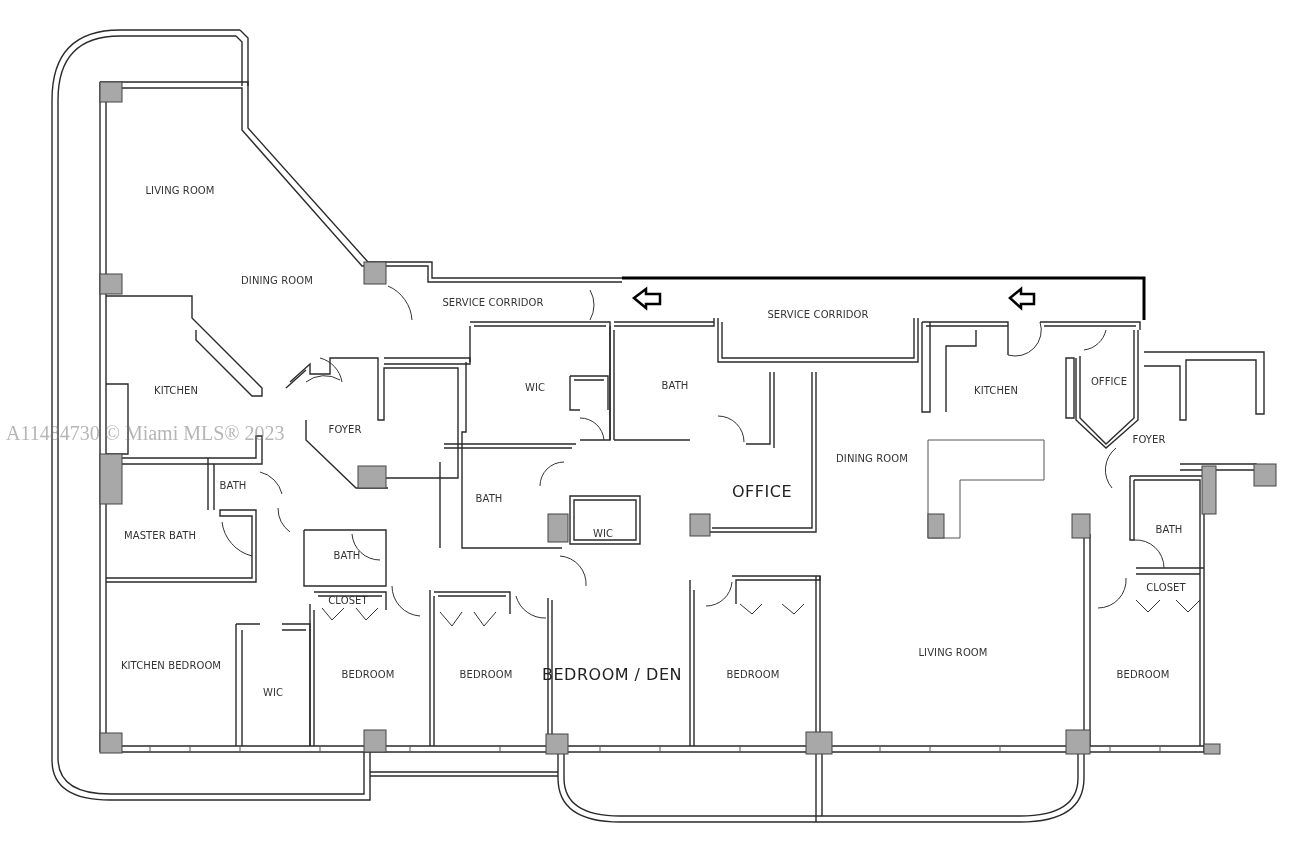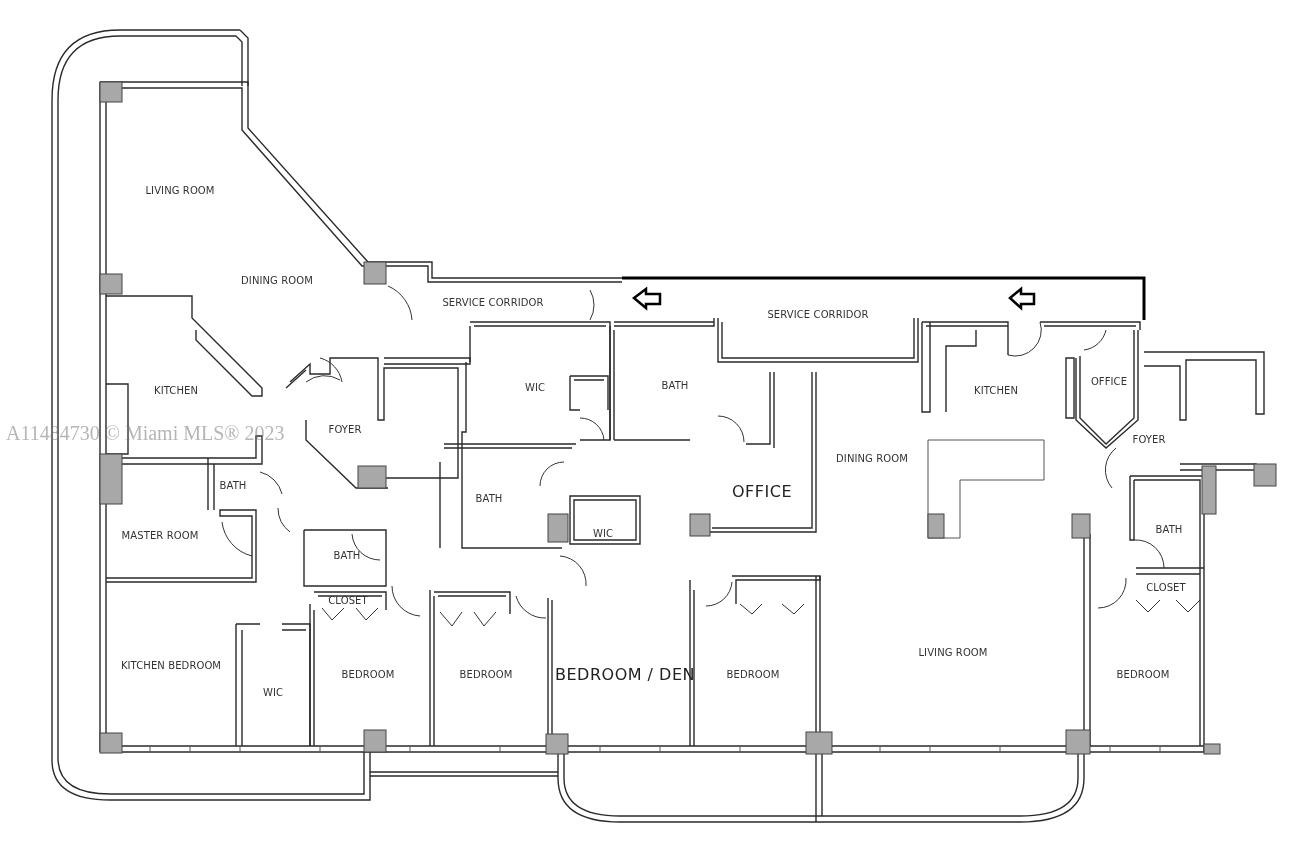--- a/index.html
+++ b/index.html
@@ -148,31 +148,31 @@
 </svg>
 
 <div class="label" style="left:180px;top:190px">LIVING ROOM</div>
 <div class="label" style="left:277px;top:280px">DINING ROOM</div>
 <div class="label" style="left:176px;top:390px">KITCHEN</div>
 <div class="label" style="left:493px;top:302px">SERVICE CORRIDOR</div>
 <div class="label" style="left:345px;top:429px">FOYER</div>
 <div class="label" style="left:535px;top:387px">WIC</div>
 <div class="label" style="left:675px;top:385px">BATH</div>
 <div class="label" style="left:233px;top:485px">BATH</div>
-<div class="label" style="left:160px;top:535px">MASTER ROOM</div>
+<div class="label" style="left:160px;top:535px">MASTER BATH</div>
 <div class="label" style="left:489px;top:498px">BATH</div>
 <div class="label" style="left:347px;top:555px">BATH</div>
 <div class="label" style="left:603px;top:533px">WIC</div>
 <div class="label bold" style="left:762px;top:491px">OFFICE</div>
 <div class="label" style="left:348px;top:600px">CLOSET</div>
 <div class="label" style="left:171px;top:665px">KITCHEN BEDROOM</div>
 <div class="label" style="left:273px;top:692px">WIC</div>
 <div class="label" style="left:368px;top:674px">BEDROOM</div>
 <div class="label" style="left:486px;top:674px">BEDROOM</div>
-<div class="label bold" style="left:625px;top:674px">BEDROOM / DEN</div>
+<div class="label bold" style="left:612px;top:674px">BEDROOM / DEN</div>
 <div class="label" style="left:753px;top:674px">BEDROOM</div>
 <div class="label" style="left:818px;top:314px">SERVICE CORRIDOR</div>
 <div class="label" style="left:996px;top:390px">KITCHEN</div>
 <div class="label" style="left:1109px;top:381px">OFFICE</div>
 <div class="label" style="left:1149px;top:439px">FOYER</div>
 <div class="label" style="left:872px;top:458px">DINING ROOM</div>
 <div class="label" style="left:953px;top:652px">LIVING ROOM</div>
 <div class="label" style="left:1169px;top:529px">BATH</div>
 <div class="label" style="left:1166px;top:587px">CLOSET</div>
 <div class="label" style="left:1143px;top:674px">BEDROOM</div>

